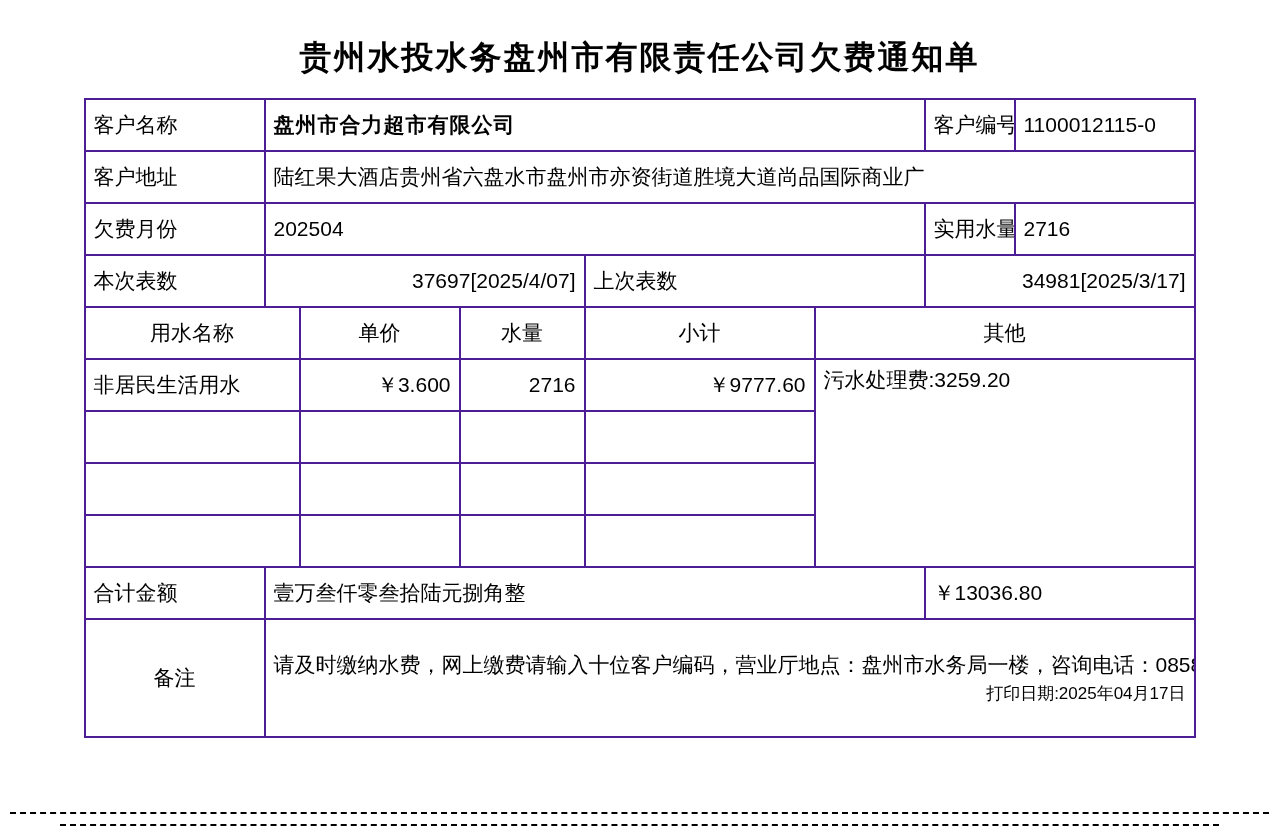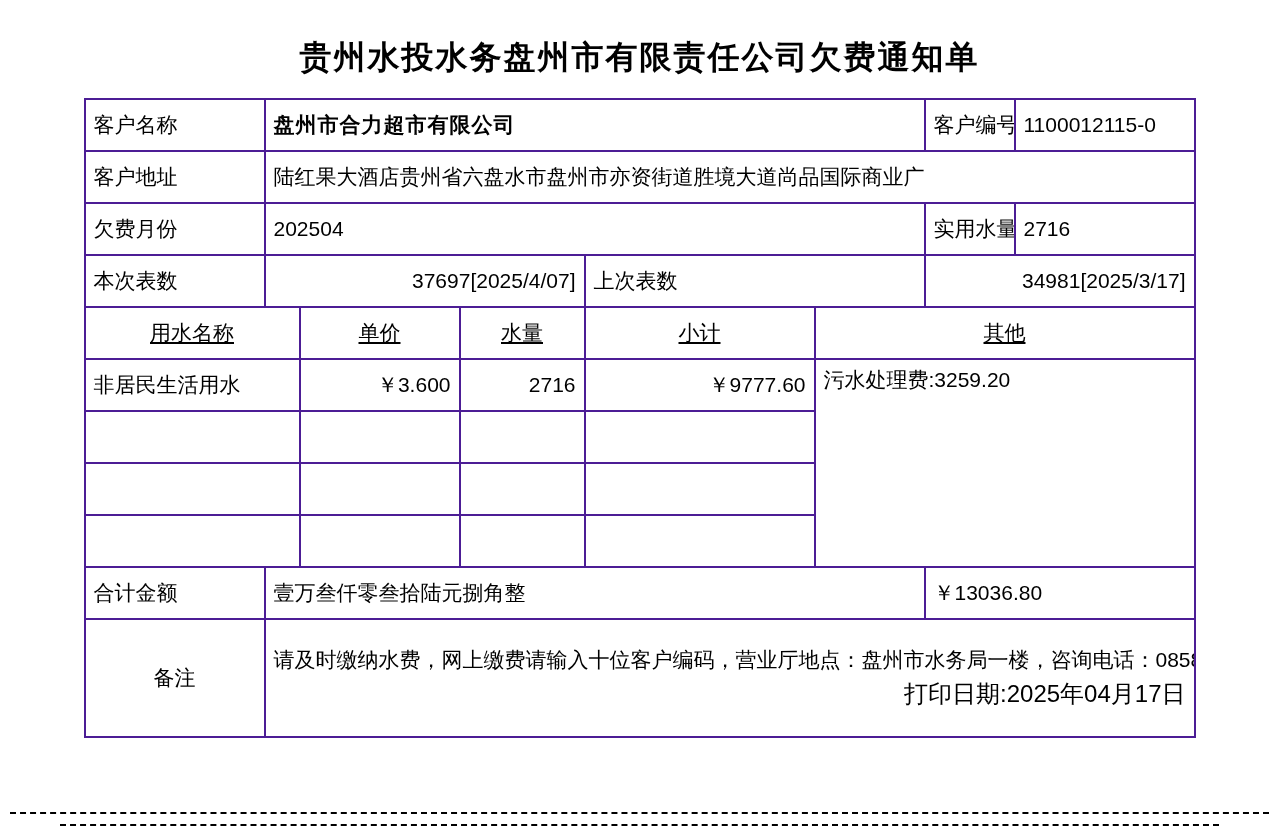--- a/index.html
+++ b/index.html
@@ -56,42 +56,41 @@
   }
   .big-name {
     font-family: "Liberation Serif", serif;
     font-weight: bold;
     font-size: 27px;
     letter-spacing: 1px;
   }
   .hdr {
     text-align: center;
     font-size: 22px;
-    text-decoration: underline;
   }
   .money {
     font-family: "Liberation Sans", sans-serif;
   }
   .blank-row td {
     height: 44px;
   }
   .remark-cell {
     vertical-align: top;
     padding-top: 6px;
     line-height: 1.32;
     font-size: 20px;
     white-space: normal;
   }
   .remark-lbl {
     text-align: center;
     font-size: 21px;
   }
   .print-date {
     text-align: right;
-    font-size: 24px;
+    font-size: 17px;
     padding-top: 4px;
   }
   .cut-line {
     position: absolute;
     left: 10px;
     right: 10px;
     top: 812px;
     border-top: 2px dashed #000000;
   }
   .cut-line2 {

